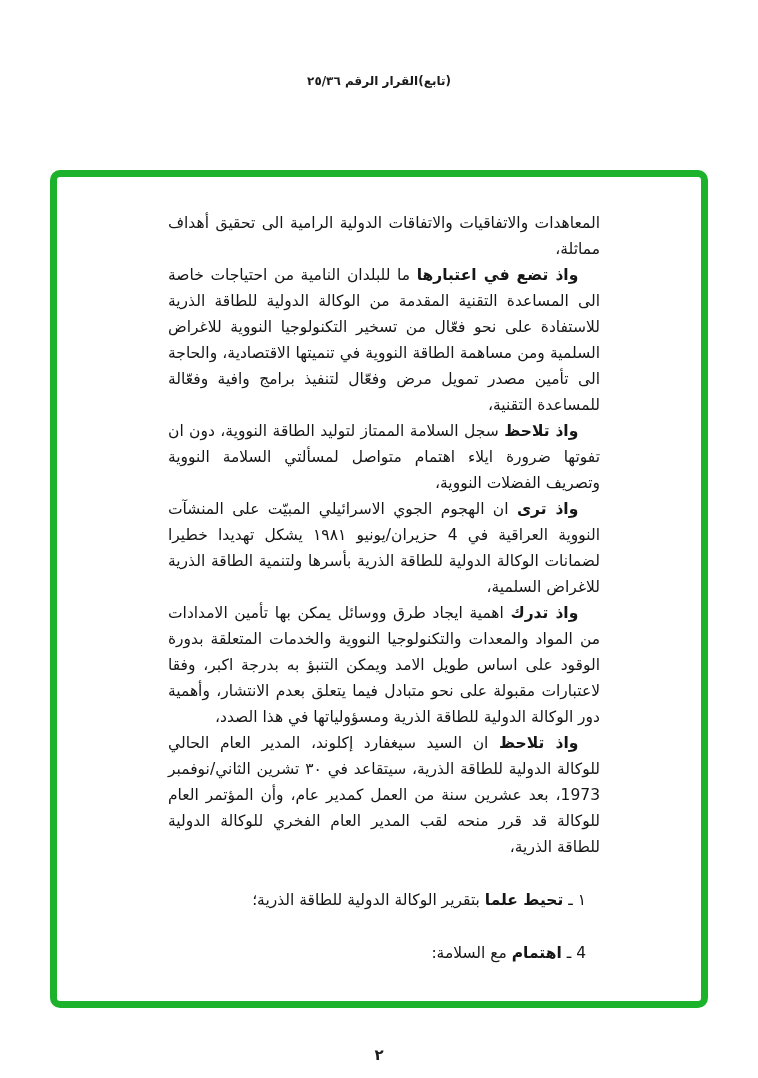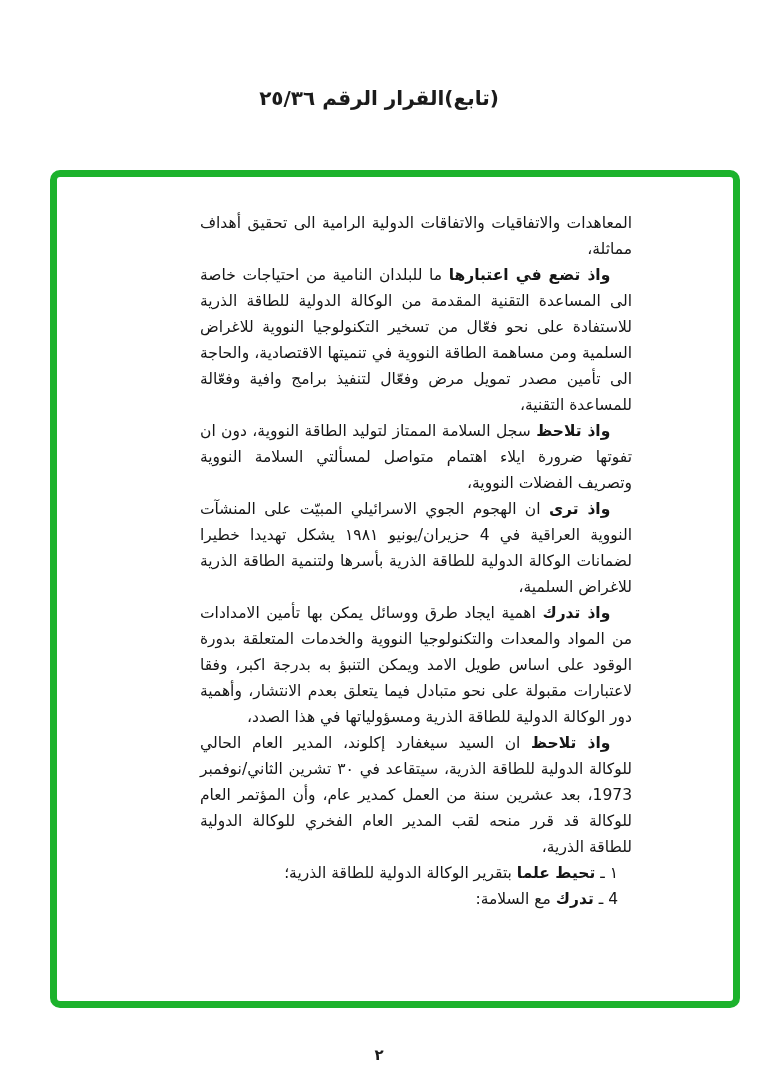--- a/index.html
+++ b/index.html
@@ -7,53 +7,52 @@
     width:758px; height:1078px;
     background:#ffffff;
     color:#1b1b1b;
     font-family:"DejaVu Sans", sans-serif;
     position:relative;
     overflow:hidden;
   }
   .header { position:absolute; top:74px; left:0; width:758px; text-align:center; }
   .res-title {
     direction:rtl;
-    font-size:20px;
+    font-size:12px;
     font-weight:bold;
-    margin:12px 0 7px 0;
+    margin:0 0 7px 0;
     letter-spacing:0.5px;
   }
   .source-line {
     direction:rtl;
     font-size:11.5px;
     font-weight:bold;
     white-space:nowrap;
   }
   .fn-mark { vertical-align:super; font-size:9px; }
   .green-frame {
     position:absolute;
     left:50px; top:170px;
     width:644px; height:824px;
     border:7px solid #1cb22c;
     border-radius:10px;
     background:#ffffff;
-    padding-left:32px;
   }
   .text-block {
     direction:rtl;
     width:432px;
     margin:33px 101px 0 auto;
     font-size:15.5px;
     line-height:26px;
     text-align:justify;
     color:#161616;
   }
   .text-block p { margin:0; padding:0; }
   .text-block p.indent { text-indent:1.4em; }
-  .text-block p.list-item { margin-right:14px; text-align:right; }
+  .text-block p.list-item { margin-right:14px; text-align:right;margin-top:27px; }
   .text-block b { font-weight:bold; }
   .page-footer {
     position:absolute;
     left:0; top:1046px; width:758px;
     text-align:center;
     font-size:15px;
     font-weight:bold;
   }
 </style>
 </head>
@@ -65,19 +64,19 @@
 
 <div class="green-frame" style="border-color: rgb(28, 178, 44);">
   <div class="text-block" id="paragraphs" style="color: rgb(22, 22, 22);">
       <p class="plain"><span>المعاهدات والاتفاقيات والاتفاقات الدولية الرامية الى تحقيق أهداف مماثلة،</span></p>
       <p class="indent"><b>واذ تضع في اعتبارها</b><span> ما للبلدان النامية من احتياجات خاصة الى المساعدة التقنية المقدمة من الوكالة الدولية للطاقة الذرية للاستفادة على نحو فعّال من تسخير التكنولوجيا النووية للاغراض السلمية ومن مساهمة الطاقة النووية في تنميتها الاقتصادية، والحاجة الى تأمين مصدر تمويل مرض وفعّال لتنفيذ برامج وافية وفعّالة للمساعدة التقنية،</span></p>
       <p class="indent"><b>واذ تلاحظ</b><span> سجل السلامة الممتاز لتوليد الطاقة النووية، دون ان تفوتها ضرورة ايلاء اهتمام متواصل لمسألتي السلامة النووية وتصريف الفضلات النووية،</span></p>
       <p class="indent"><b>واذ ترى</b><span> ان الهجوم الجوي الاسرائيلي المبيّت على المنشآت النووية العراقية في 4 حزيران/يونيو ١٩٨١ يشكل تهديدا خطيرا لضمانات الوكالة الدولية للطاقة الذرية بأسرها ولتنمية الطاقة الذرية للاغراض السلمية،</span></p>
       <p class="indent"><b>واذ تدرك</b><span> اهمية ايجاد طرق ووسائل يمكن بها تأمين الامدادات من المواد والمعدات والتكنولوجيا النووية والخدمات المتعلقة بدورة الوقود على اساس طويل الامد ويمكن التنبؤ به بدرجة اكبر، وفقا لاعتبارات مقبولة على نحو متبادل فيما يتعلق بعدم الانتشار، وأهمية دور الوكالة الدولية للطاقة الذرية ومسؤولياتها في هذا الصدد،</span></p>
       <p class="indent"><b>واذ تلاحظ</b><span> ان السيد سيغفارد إكلوند، المدير العام الحالي للوكالة الدولية للطاقة الذرية، سيتقاعد في ٣٠ تشرين الثاني/نوفمبر 1973، بعد عشرين سنة من العمل كمدير عام، وأن المؤتمر العام للوكالة قد قرر منحه لقب المدير العام الفخري للوكالة الدولية للطاقة الذرية،</span></p>
       <p class="list-item"><span>١ ـ </span><b>تحيط علما</b><span> بتقرير الوكالة الدولية للطاقة الذرية؛</span></p>
-      <p class="list-item"><span>4 ـ </span><b>تدرك</b><span> مع السلامة:</span></p>
+      <p class="list-item"><span>4 ـ </span><b>اهتمام</b><span> مع السلامة:</span></p>
     </div>
 </div>
 
 <div class="page-footer">
   <span>٢</span>
 </div>
 
 </body></html>

